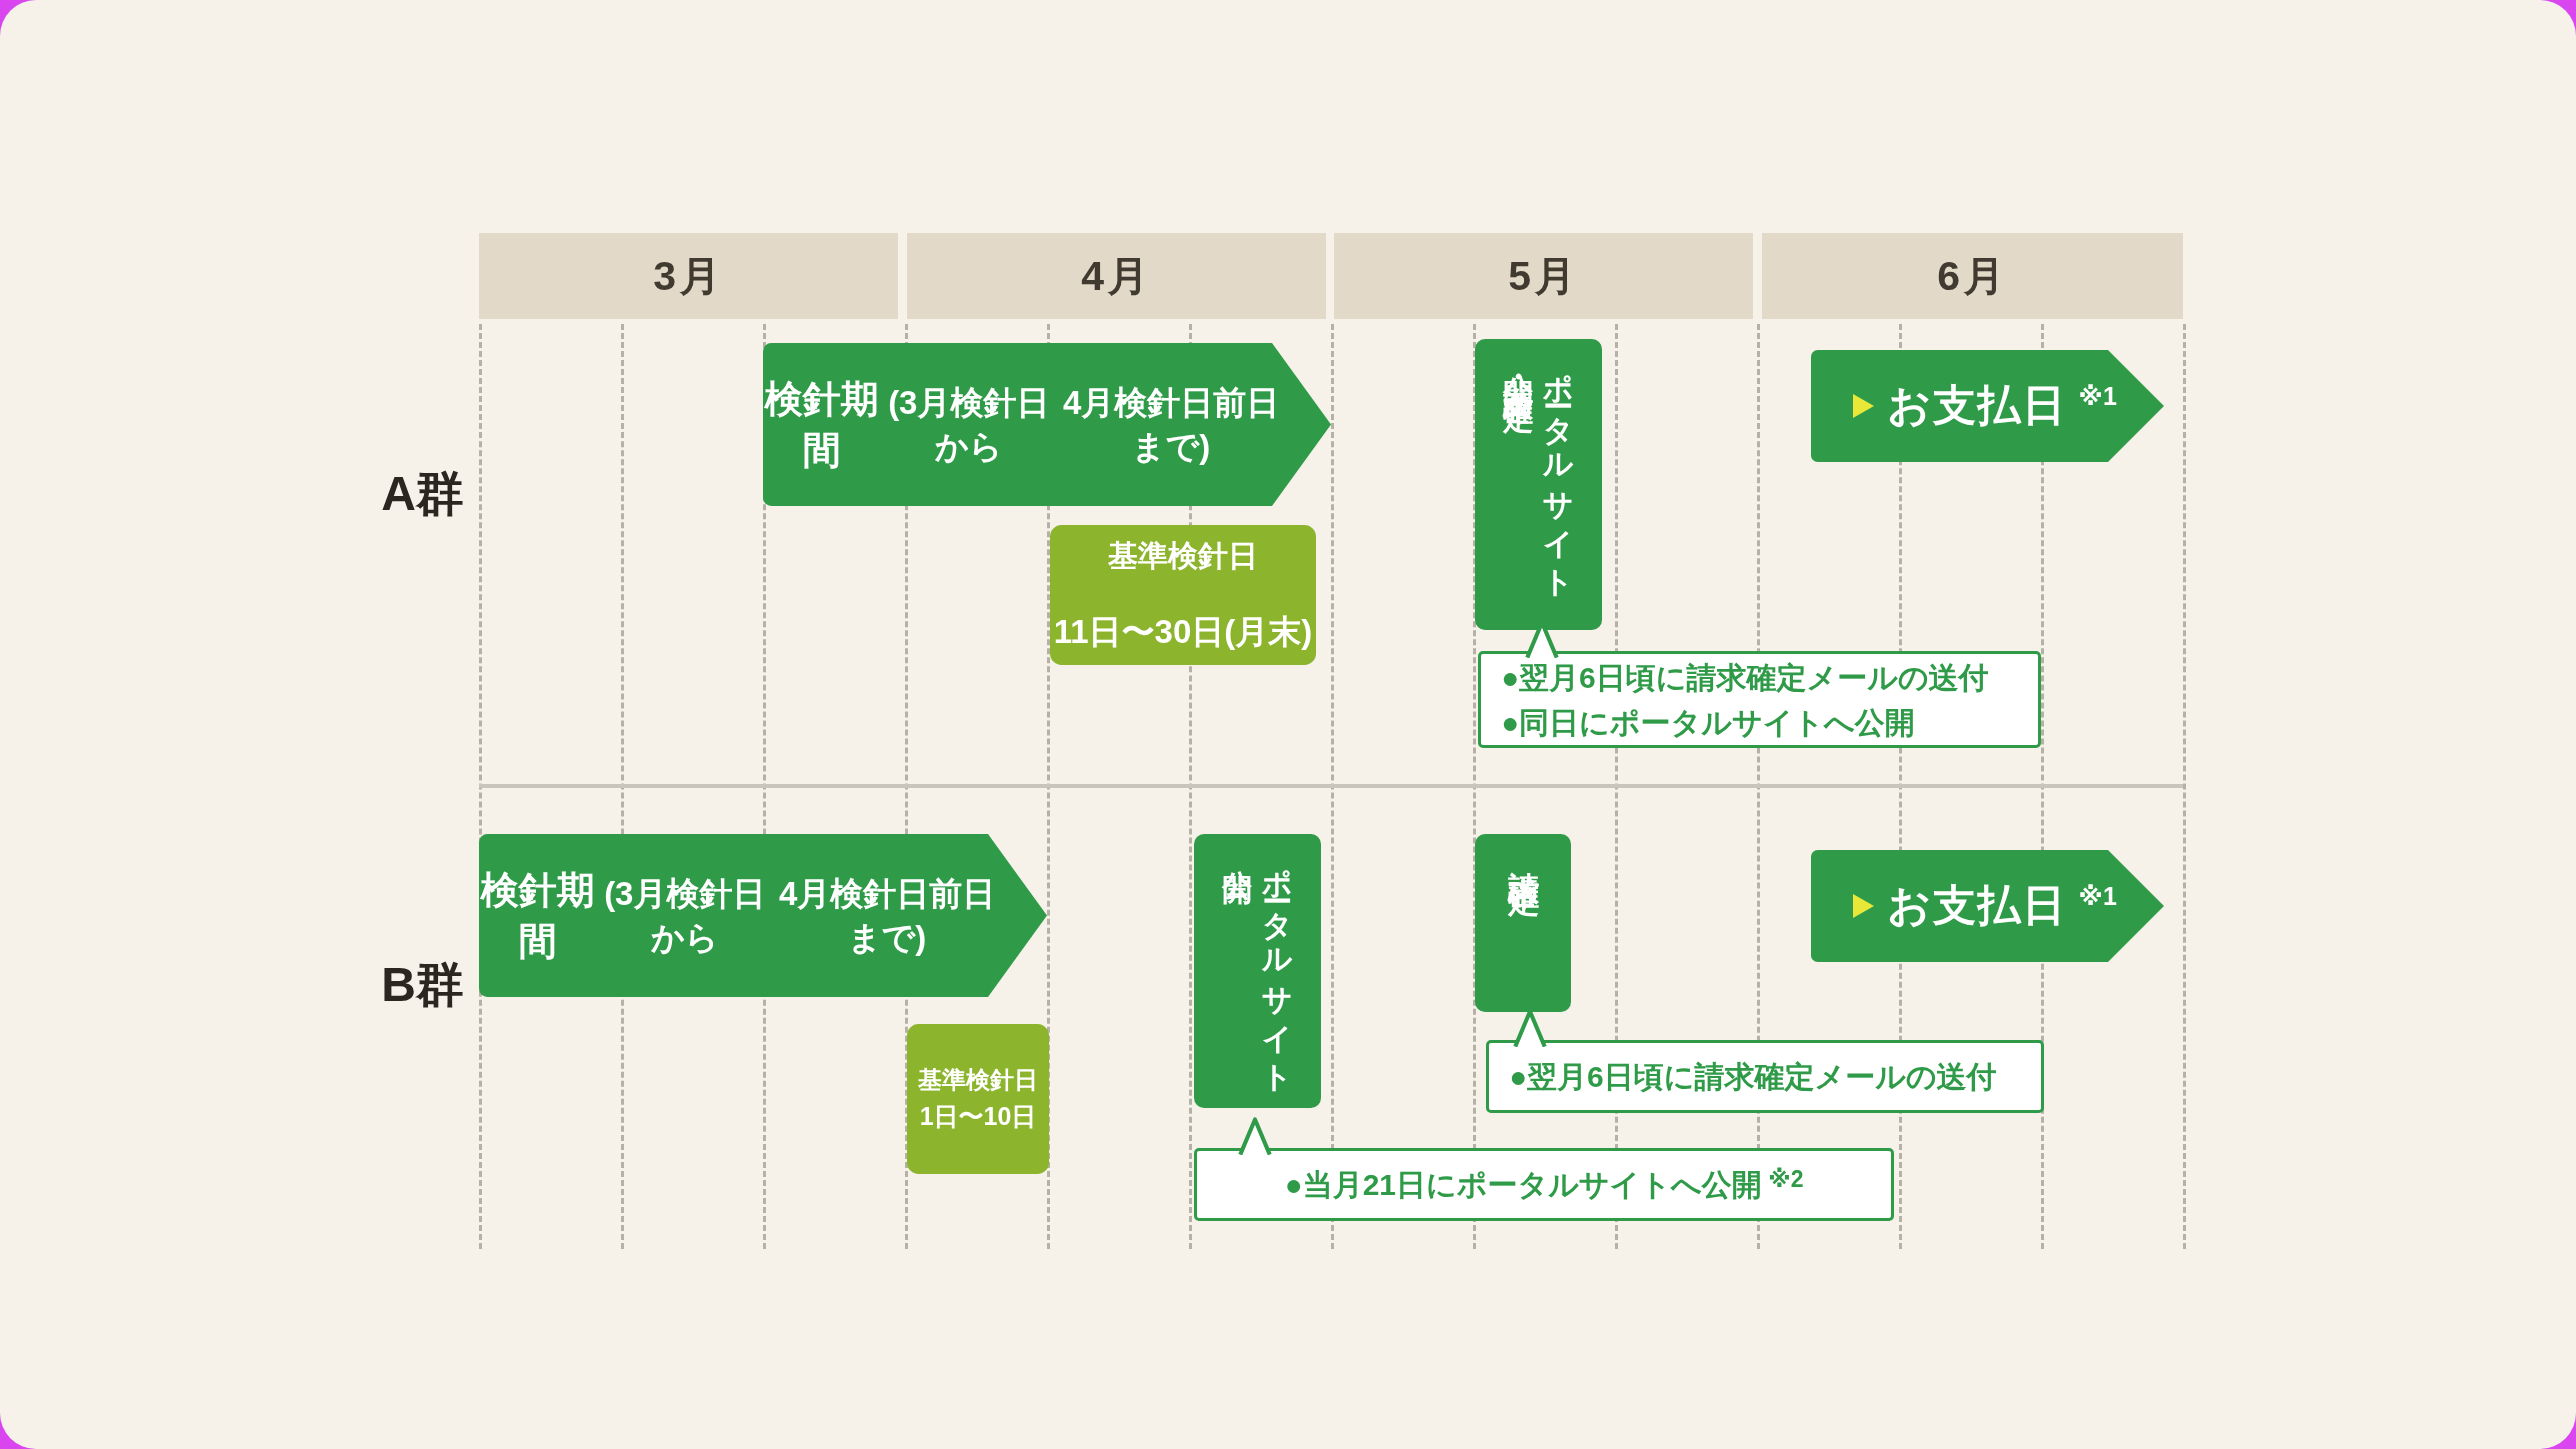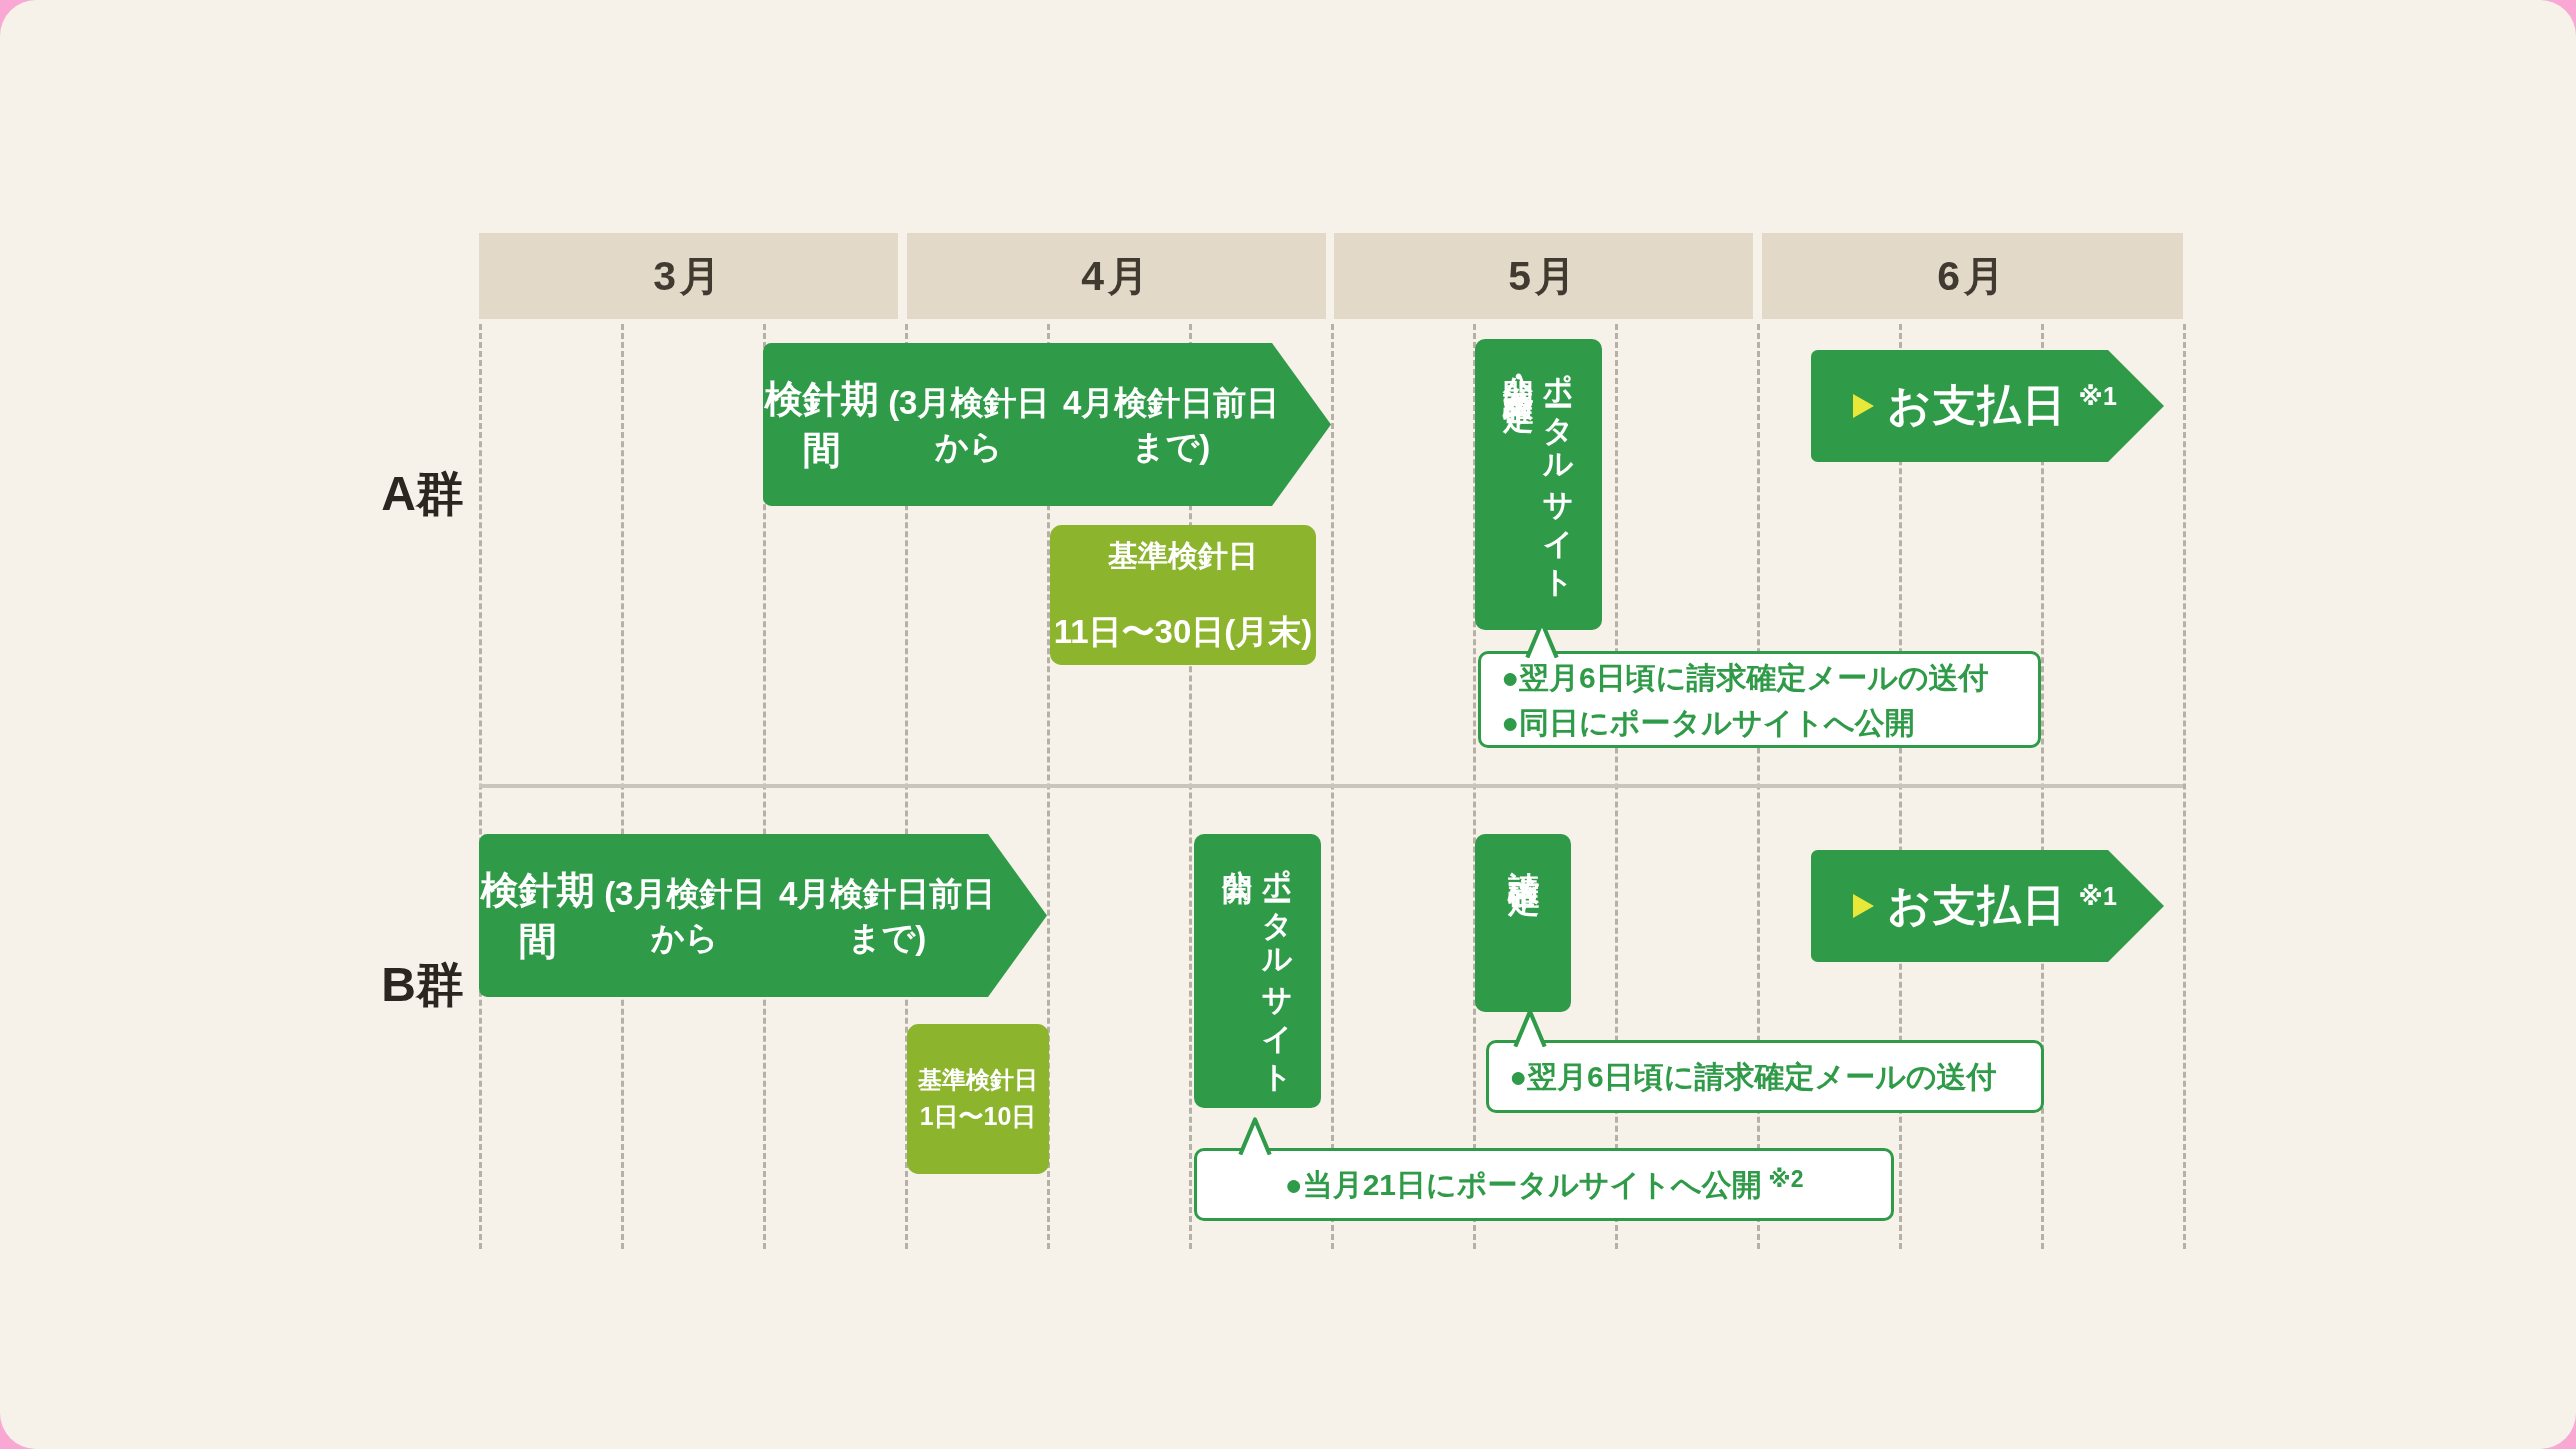--- a/index.html
+++ b/index.html
@@ -1,17 +1,17 @@
 <!DOCTYPE html>
 <html style="font-size:13.2px"><head>
 <meta charset="utf-8">
 <style>
   html,body{margin:0;padding:0;background:#ffffff;}
   body{font-family:"Liberation Sans","DejaVu Sans",sans-serif;}
-  #stage{position:relative;width:2576px;height:1449px;background:#f9a8d4;overflow:hidden;}
+  #stage{position:relative;width:2576px;height:1449px;background:#d946ef;overflow:hidden;}
   #panel{position:absolute;inset:0;background:#f6f2e9;border-radius:36px;}
 
   
   .month-cell{position:absolute;top:233px;height:86px;width:419px;background:#e3d9c9;
     display:flex;align-items:center;justify-content:center;
     font-size:41px;font-weight:bold;color:#403a30;letter-spacing:3.3px;}
 
   
   .dash{position:absolute;top:324px;height:925px;width:0;border-left:3.3px dashed #b5b1a7;}
 
@@ -36,21 +36,21 @@
   #base-a .l1{font-size:30px;} #base-a .l2{font-size:33px;margin-top:29px;}
   #base-b .l1{font-size:24px;} #base-b .l2{font-size:25px;}
 
   
   .vbox{position:absolute;background:#2f9b48;border-radius:10px;color:#ffffff;font-weight:bold;
     display:flex;flex-direction:row-reverse;justify-content:center;align-items:flex-start;
     gap:8.3px;padding-top:13.2px;box-sizing:border-box;}
   .vcol{writing-mode:vertical-rl;text-orientation:mixed;font-size:30px;letter-spacing:4.1px;line-height:1.05;}
 
   
-  .callout{position:absolute;background:#ffffff;border:3.3px solid #2f9b48;border-radius:10px;
+  .callout{position:absolute;background:#ffffff;border:3.3px solid #2f9b48;border-radius:5px;
     color:#2f9b48;font-weight:bold;font-size:30px;line-height:1.5;
     display:flex;flex-direction:column;justify-content:center;padding:2px 20px;box-sizing:border-box;}
   .callout .note{font-size:23px;transform:translateY(-5px);display:inline-block;margin-left:6.6px;}
   .pointer{position:absolute;top:-36px;}
 
   
   .pay-arrow{position:absolute;width:353px;height:112px;background:#2f9b48;border-radius:6.6px;
     clip-path:polygon(0 0,calc(100% - 56px) 0,100% 50%,calc(100% - 56px) 100%,0 100%);
     display:flex;align-items:center;justify-content:flex-start;padding-left:42px;box-sizing:border-box;color:#ffffff;}
   .pay-tri{width:0;height:0;border-left:21.5px solid #e9e839;border-top:12.4px solid transparent;border-bottom:12.4px solid transparent;margin-right:13.2px;}

